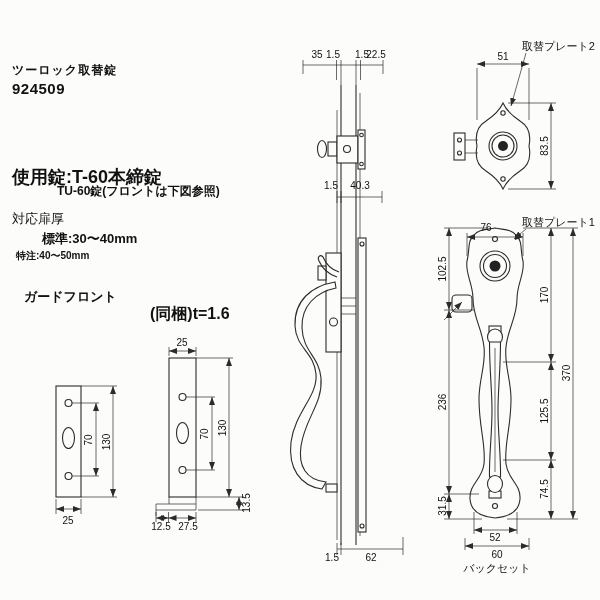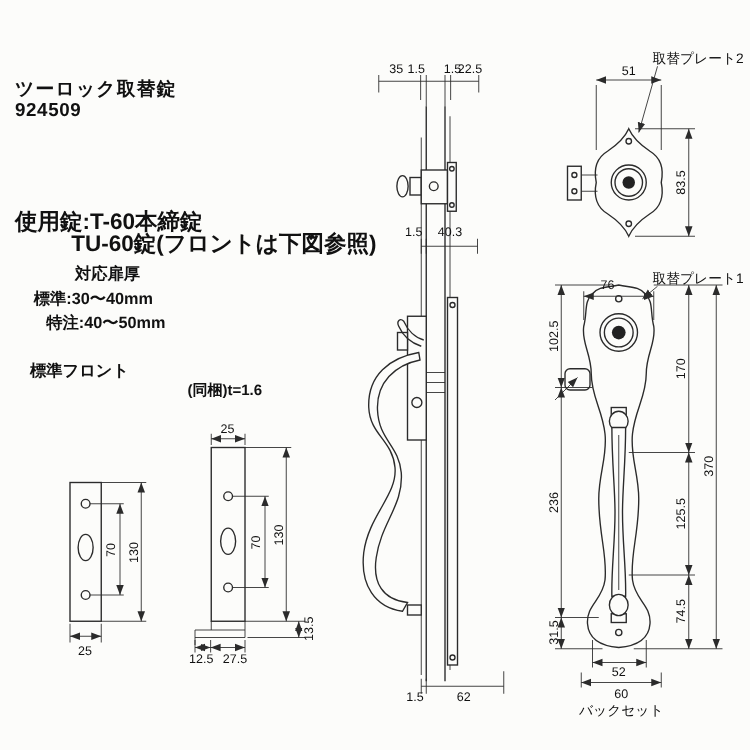--- a/index.html
+++ b/index.html
@@ -2,30 +2,30 @@
 <html><head>
 <meta charset="utf-8">
 <style>
   html,body{margin:0;padding:0;background:#e8e8e8;}
   .page{
     position:relative;width:600px;height:600px;background:#fcfcfa;
     font-family:"Liberation Sans",sans-serif;color:#111;overflow:hidden;
   }
   .page svg{position:absolute;left:0;top:0;}
   .txt{position:absolute;white-space:nowrap;}
-  .title{left:12px;top:62px;font-size:15px;font-weight:bold;letter-spacing:1px;}
+  .title{left:12px;top:62px;font-size:12px;font-weight:bold;letter-spacing:1px;}
   .model{left:12px;top:80px;font-size:15px;font-weight:bold;letter-spacing:.5px;}
   .spec1{left:12px;top:165px;font-size:18px;font-weight:bold;}
-  .spec2{left:57px;top:183px;font-size:18px;font-weight:bold;}
-  .spec3{left:12px;top:210px;font-size:13px;font-weight:bold;margin-left:48px;}
-  .spec4{left:27px;top:230px;font-size:13px;font-weight:bold;}
-  .spec5{left:37px;top:249px;font-size:13px;font-weight:bold;}
+  .spec2{left:57px;top:183px;font-size:12px;font-weight:bold;}
+  .spec3{left:12px;top:210px;font-size:13px;font-weight:normal;}
+  .spec4{left:42px;top:230px;font-size:13px;font-weight:bold;}
+  .spec5{left:16px;top:249px;font-size:10px;font-weight:bold;}
   .flab1{left:24px;top:288px;font-size:13px;font-weight:bold;}
   .flab2{left:150px;top:288px;font-size:13px;font-weight:bold;}
-  .flab3{left:150px;top:304px;font-size:12px;font-weight:bold;}
+  .flab3{left:150px;top:304px;font-size:16px;font-weight:bold;}
   .ol{fill:none;stroke:#2b2b2b;stroke-width:1.1;}
   .fl{fill:#fcfcfa;stroke:#2b2b2b;stroke-width:1.1;}
   .dk{fill:#222;stroke:none;}
   .dim{stroke:#2b2b2b;stroke-width:.7;fill:none;}
   .dimt{font-size:10px;fill:#111;}
   .lbl{font-size:11px;fill:#111;}
 </style>
 </head>
 <body>
 
@@ -257,16 +257,16 @@
     </g>
   </svg>
 
   <div class="txt title">ツーロック取替錠</div>
   <div class="txt model">924509</div>
   <div class="txt spec1">使用錠:T-60本締錠</div>
   <div class="txt spec2">TU-60錠(フロントは下図参照)</div>
   <div class="txt spec3">対応扉厚</div>
   <div class="txt spec4">標準:30〜40mm</div>
   <div class="txt spec5">特注:40〜50mm</div>
-  <div class="txt flab1">標準フロント</div>
+  <div class="txt flab1">ガードフロント</div>
   <div class="txt flab3">(同梱)t=1.6</div>
 
 </div>
 
 </body></html>

